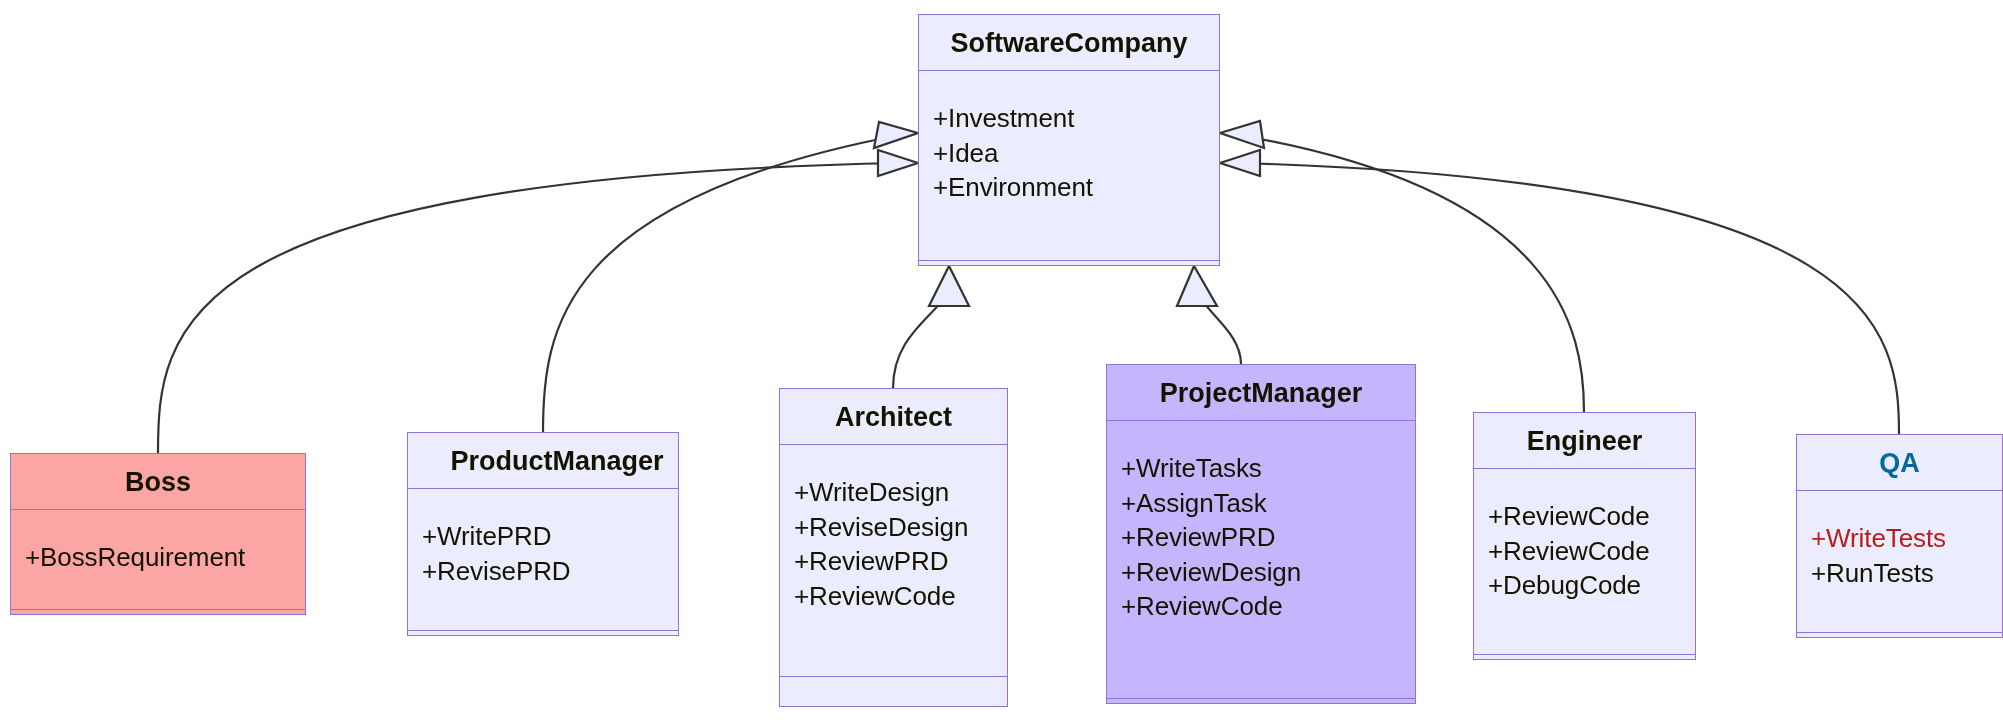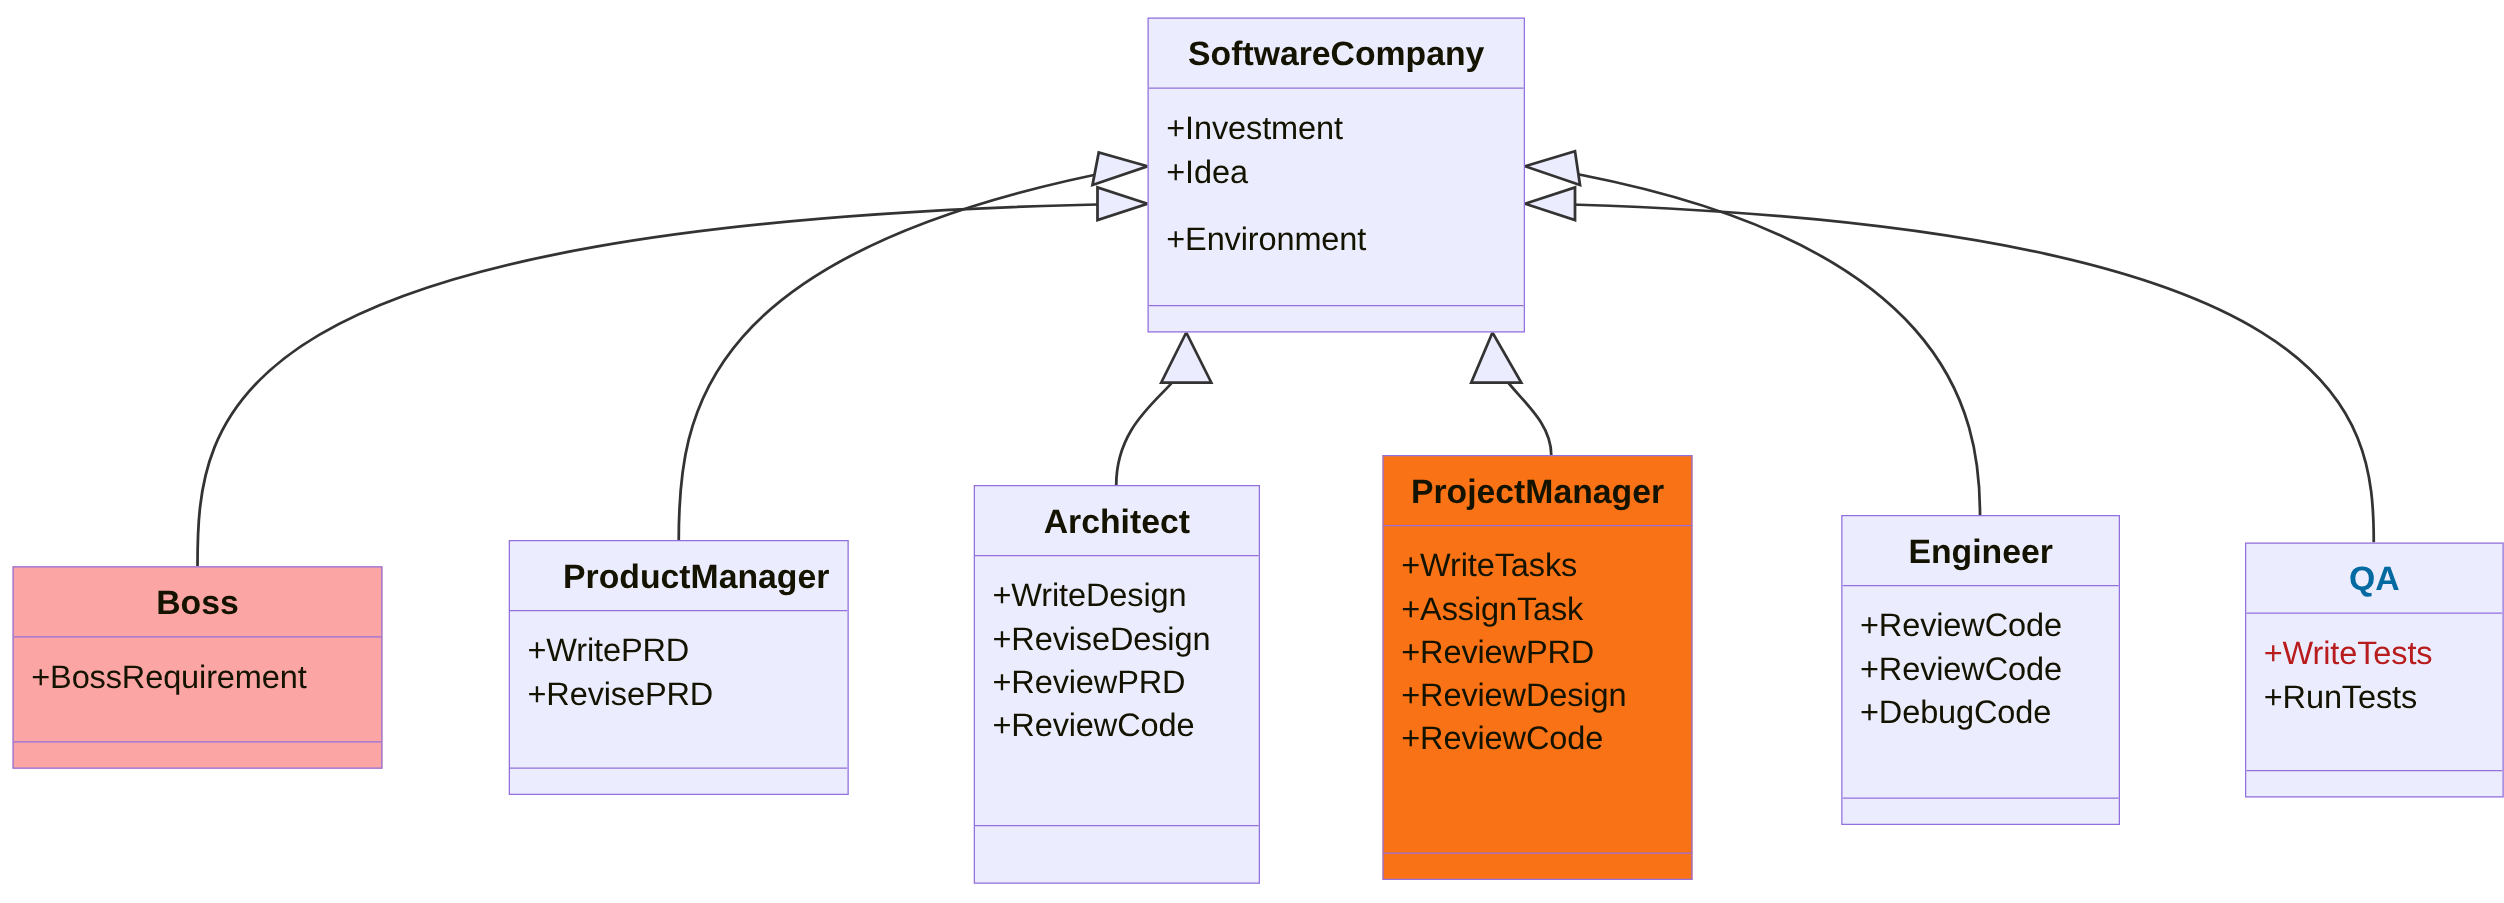--- a/index.html
+++ b/index.html
@@ -30,20 +30,21 @@
     pointer-events: none;
   }
   .uml-class {
     position: absolute;
     box-sizing: border-box;
     background: #ECECFF;
     border: 1.6px solid #9370DB;
     display: flex;
     flex-direction: column;
     overflow: hidden;
+    gap: 16px;
   }
   .class-name-band {
     box-sizing: border-box;
     border-bottom: 1.6px solid #9370DB;
     display: flex;
     align-items: center;
     justify-content: center;
     text-align: center;
     font-weight: bold;
     font-size: 27px;
@@ -95,21 +96,21 @@
         <polygon points="1220,163 1260,150 1260,176" fill="#ECECFF" stroke="#333333" stroke-width="2.2" stroke-linejoin="miter"></polygon>
       </g>
   </svg>
 
   <div id="nodes-layer">
       <div class="uml-class" style="left: 918px; top: 14px; width: 302px; height: 252px; background: rgb(236, 236, 255); border-color: rgb(147, 112, 219);">
         <div class="class-name-band" style="height: 56px; flex: 0 0 56px; border-bottom-color: rgb(147, 112, 219); color: rgb(19, 19, 0);">SoftwareCompany</div>
         <div class="class-attr-band" style="height: 174px; flex: 0 0 174px; border-bottom-color: rgb(147, 112, 219);">
           <div class="attr-line" style="color: rgb(19, 19, 0);">+Investment</div>
           <div class="attr-line" style="color: rgb(19, 19, 0);">+Idea</div>
-          <div class="attr-line" style="color: rgb(19, 19, 0); margin-top: 20px;">+Environment</div>
+          <div class="attr-line" style="color: rgb(19, 19, 0);">+Environment</div>
         </div>
         <div class="class-method-band"></div>
       </div>
       <div class="uml-class" style="left: 10px; top: 453px; width: 296px; height: 162px; background: #fca5a5; border-color: rgb(147, 112, 219);">
         <div class="class-name-band" style="height: 56px; flex: 0 0 56px; border-bottom-color: rgb(147, 112, 219); color: rgb(19, 19, 0);">Boss</div>
         <div class="class-attr-band" style="height: 84px; flex: 0 0 84px; border-bottom-color: rgb(147, 112, 219);">
           <div class="attr-line" style="color: rgb(19, 19, 0);">+BossRequirement</div>
         </div>
         <div class="class-method-band"></div>
       </div>
@@ -124,21 +125,21 @@
       <div class="uml-class" style="left: 779px; top: 388px; width: 229px; height: 319px; background: rgb(236, 236, 255); border-color: rgb(147, 112, 219);">
         <div class="class-name-band" style="height: 56px; flex: 0 0 56px; border-bottom-color: rgb(147, 112, 219); color: rgb(19, 19, 0);">Architect</div>
         <div class="class-attr-band" style="height: 216px; flex: 0 0 216px; border-bottom-color: rgb(147, 112, 219);">
           <div class="attr-line" style="color: rgb(19, 19, 0);">+WriteDesign</div>
           <div class="attr-line" style="color: rgb(19, 19, 0);">+ReviseDesign</div>
           <div class="attr-line" style="color: rgb(19, 19, 0);">+ReviewPRD</div>
           <div class="attr-line" style="color: rgb(19, 19, 0);">+ReviewCode</div>
         </div>
         <div class="class-method-band"></div>
       </div>
-      <div class="uml-class" style="left: 1106px; top: 364px; width: 248px; height: 340px; background: #f97316; border-color: rgb(147, 112, 219);">
+      <div class="uml-class" style="left: 1106px; top: 364px; width: 310px; height: 340px; background: #c4b5fd; border-color: rgb(147, 112, 219);">
         <div class="class-name-band" style="height: 56px; flex: 0 0 56px; border-bottom-color: rgb(147, 112, 219); color: rgb(19, 19, 0);">ProjectManager</div>
         <div class="class-attr-band" style="height: 262px; flex: 0 0 262px; border-bottom-color: rgb(147, 112, 219);">
           <div class="attr-line" style="color: rgb(19, 19, 0);">+WriteTasks</div>
           <div class="attr-line" style="color: rgb(19, 19, 0);">+AssignTask</div>
           <div class="attr-line" style="color: rgb(19, 19, 0);">+ReviewPRD</div>
           <div class="attr-line" style="color: rgb(19, 19, 0);">+ReviewDesign</div>
           <div class="attr-line" style="color: rgb(19, 19, 0);">+ReviewCode</div>
         </div>
         <div class="class-method-band"></div>
       </div>

